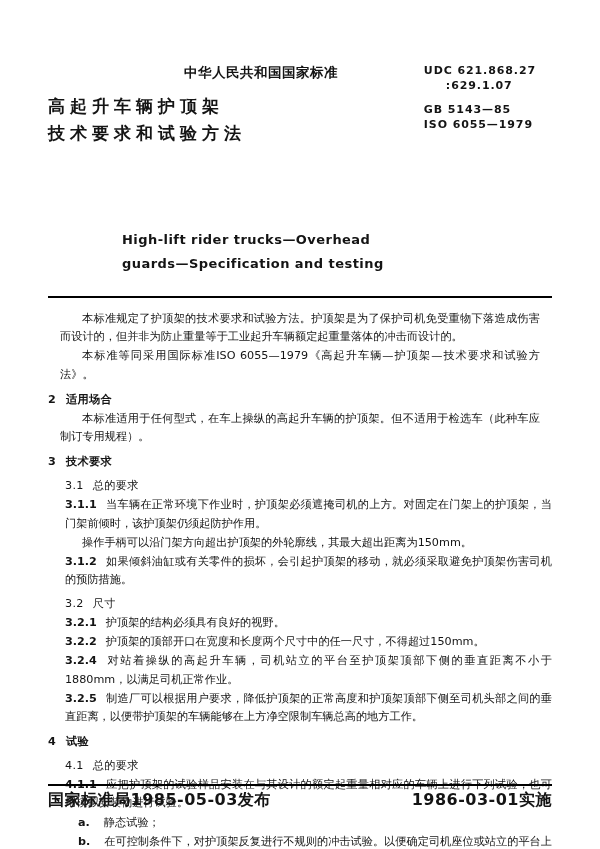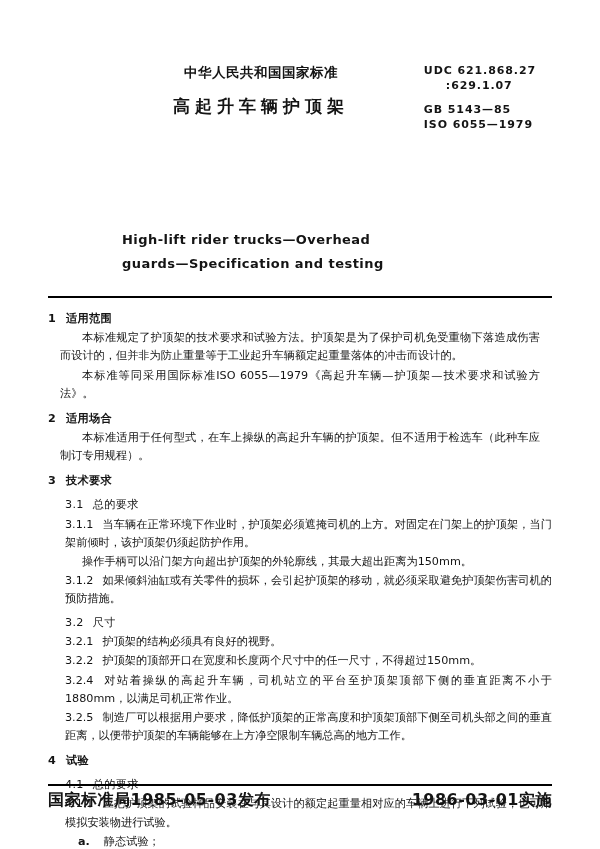--- a/index.html
+++ b/index.html
@@ -33,21 +33,21 @@
   }
   .nat-standard-line {
     text-align: center;
     font-size: 13.5px;
     font-weight: bold;
     letter-spacing: 0.5px;
     padding-right: 78px;
     line-height: 1.2;
   }
   .title-block {
-    text-align: center;
+    text-align: left;
     padding-right: 78px;
     margin-top: 13px;
   }
   .doc-title-cn {
     font-size: 17px;
     font-weight: bold;
     letter-spacing: 5px;
     line-height: 1.55;
     white-space: nowrap;
   }
@@ -118,21 +118,21 @@
   .para {
     text-indent: 22px;
     margin: 1px 12px;
   }
   .clause {
     margin: 1px 0;
     padding-left: 17px;
     text-indent: 0;
   }
   .clause .num {
-    font-weight: normal;
+    font-weight: bold;
     margin-right: 9px;
   }
   .clause-body { text-indent: 0; }
   .item {
     padding-left: 30px;
     margin: 1px 0;
   }
   .item .mark {
     font-weight: bold;
     margin-right: 14px;
@@ -156,20 +156,21 @@
 <body>
 
 <div class="page">
 
   <div class="masthead">
 
     <div class="nat-standard-line">中华人民共和国国家标准</div>
 
     <div class="title-block">
       <div class="doc-title-cn">高起升车辆护顶架</div>
+      <div class="doc-title-cn">技术要求和试验方法</div>
     </div>
 
     <div class="ident-block">
       <div>UDC 621.868.27</div>
       <div class="ident-udc2">:629.1.07</div>
       <div class="ident-gap"></div>
       <div>GB 5143—85</div>
       <div>ISO 6055—1979</div>
     </div>
 
@@ -177,23 +178,20 @@
 
   <div class="eng-title">
     <div>High-lift rider trucks—Overhead</div>
     <div>guards—Specification and testing</div>
   </div>
 
   <div class="rule-top"></div>
 
   <div class="body-text">
 
-    <div class="sec-head">
-      <span class="num">1</span><span>适用范围</span>
-    </div>
     <div class="para">本标准规定了护顶架的技术要求和试验方法。护顶架是为了保护司机免受重物下落造成伤害而设计的，但并非为防止重量等于工业起升车辆额定起重量落体的冲击而设计的。</div>
     <div class="para">本标准等同采用国际标准ISO 6055—1979《高起升车辆—护顶架—技术要求和试验方法》。</div>
 
     <div class="sec-head">
       <span class="num">2</span><span>适用场合</span>
     </div>
     <div class="para">本标准适用于任何型式，在车上操纵的高起升车辆的护顶架。但不适用于检选车（此种车应制订专用规程）。</div>
 
     <div class="sec-head">
       <span class="num">3</span><span>技术要求</span>

